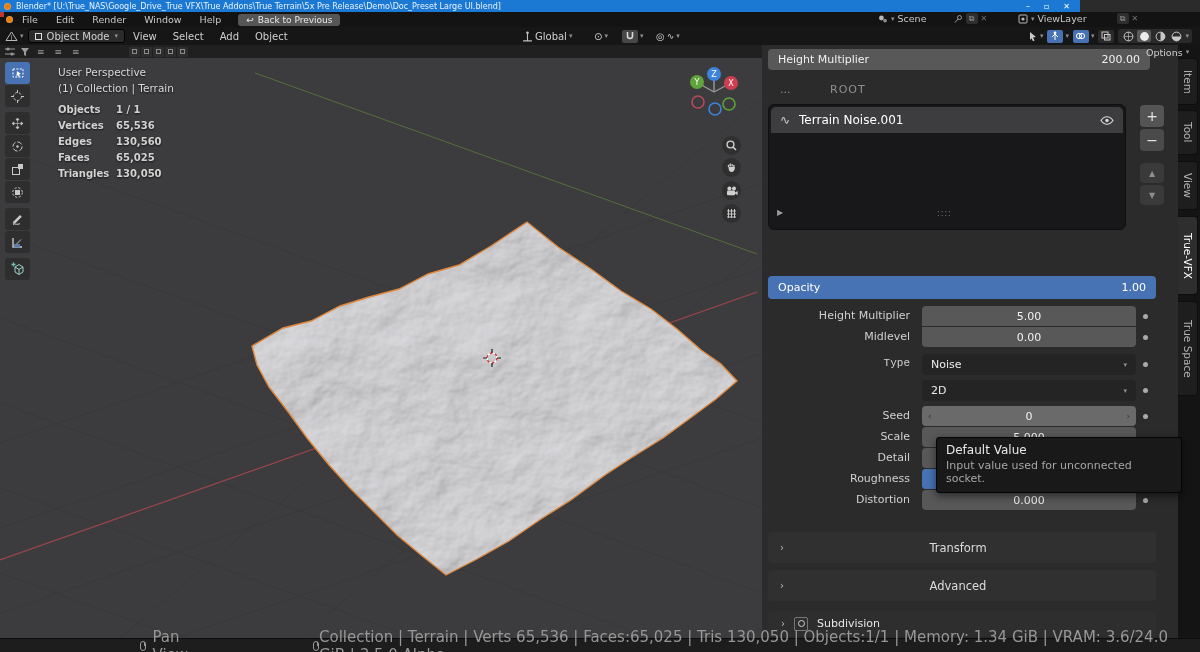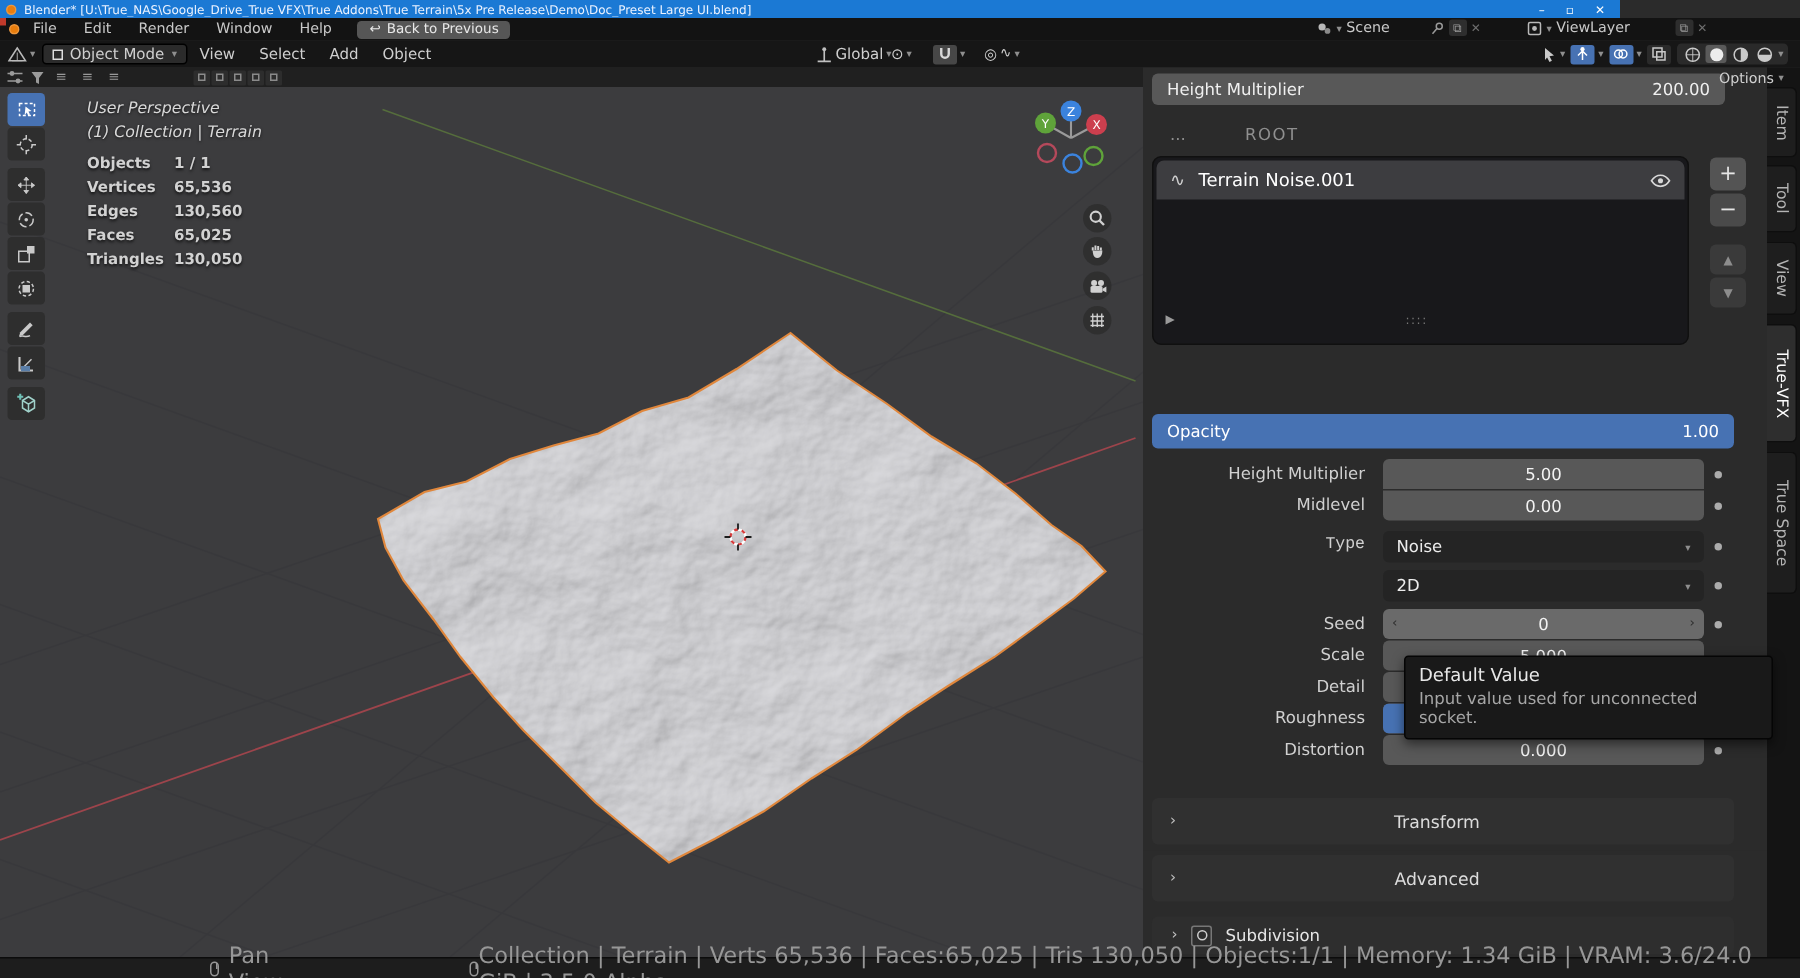--- a/index.html
+++ b/index.html
@@ -59,21 +59,21 @@
   .seg .b i{ display:block; width:5px; height:5px; border:1px solid #8b8b8b; }
 
   .options-btn{ left:1146px; top:46px; height:12px; display:flex; align-items:center;
                 gap:3px; font-size:9.5px; color:#cfcfcf; z-index:30; }
 
   
   .viewport{ left:0; top:58px; width:762px; height:580px; background:#3c3c3e; overflow:hidden; }
   .vp-svg{ position:absolute; left:0; top:0; }
 
   .vp-overlay{ left:58px; top:6px; font-size:10.5px; color:#d9d9d9;
-               text-shadow:0 1px 2px #000a; line-height:1.55;font-style:italic; }
+               text-shadow:0 1px 2px #000a; line-height:1.55; }
   .vp-stats{ left:58px; top:44px; font-size:10px; color:#d2d2d2; text-shadow:0 1px 2px #000a;font-weight:bold; }
   .vp-stats .r{ display:flex; line-height:1.6; }
   .vp-stats .k{ width:58px; }
 
   
   .shelf{ left:5px; top:4px; width:25px; display:flex; flex-direction:column; gap:1px; }
   .shelf .t{ height:22px; background:#2e2e2e; border-radius:3px; display:flex;
              align-items:center; justify-content:center; color:#c9c9c9; font-size:11px; }
   .shelf .t.active{ background:#4772b3; color:#fff; }
   .shelf .gap{ height:3px; background:transparent; }
@@ -214,21 +214,21 @@
     <span class="mode-dd">
       <span class="sq-ic"></span>
       <span>Object Mode</span>
       <span class="chev">▾</span>
     </span>
     <span class="hdr-menu">View</span>
     <span class="hdr-menu">Select</span>
     <span class="hdr-menu">Add</span>
     <span class="hdr-menu">Object</span>
 
-    <span class="hdr-group abs" style="left:544px">
+    <span class="hdr-group abs" style="left:522px">
       <svg width="11" height="11" viewBox="0 0 10 10">
           <path d="M5 1v8M1 9h8" stroke="#c0c0c0"></path>
           <circle cx="5" cy="1.6" r="1.2" fill="#c0c0c0"></circle>
         </svg>
       <span>Global</span>
         <span class="chev">▾</span>
     </span>
     <span class="hdr-group abs" style="left:594px">
       <span style="font-size:10px">⊙</span>
         <span class="chev">▾</span>

